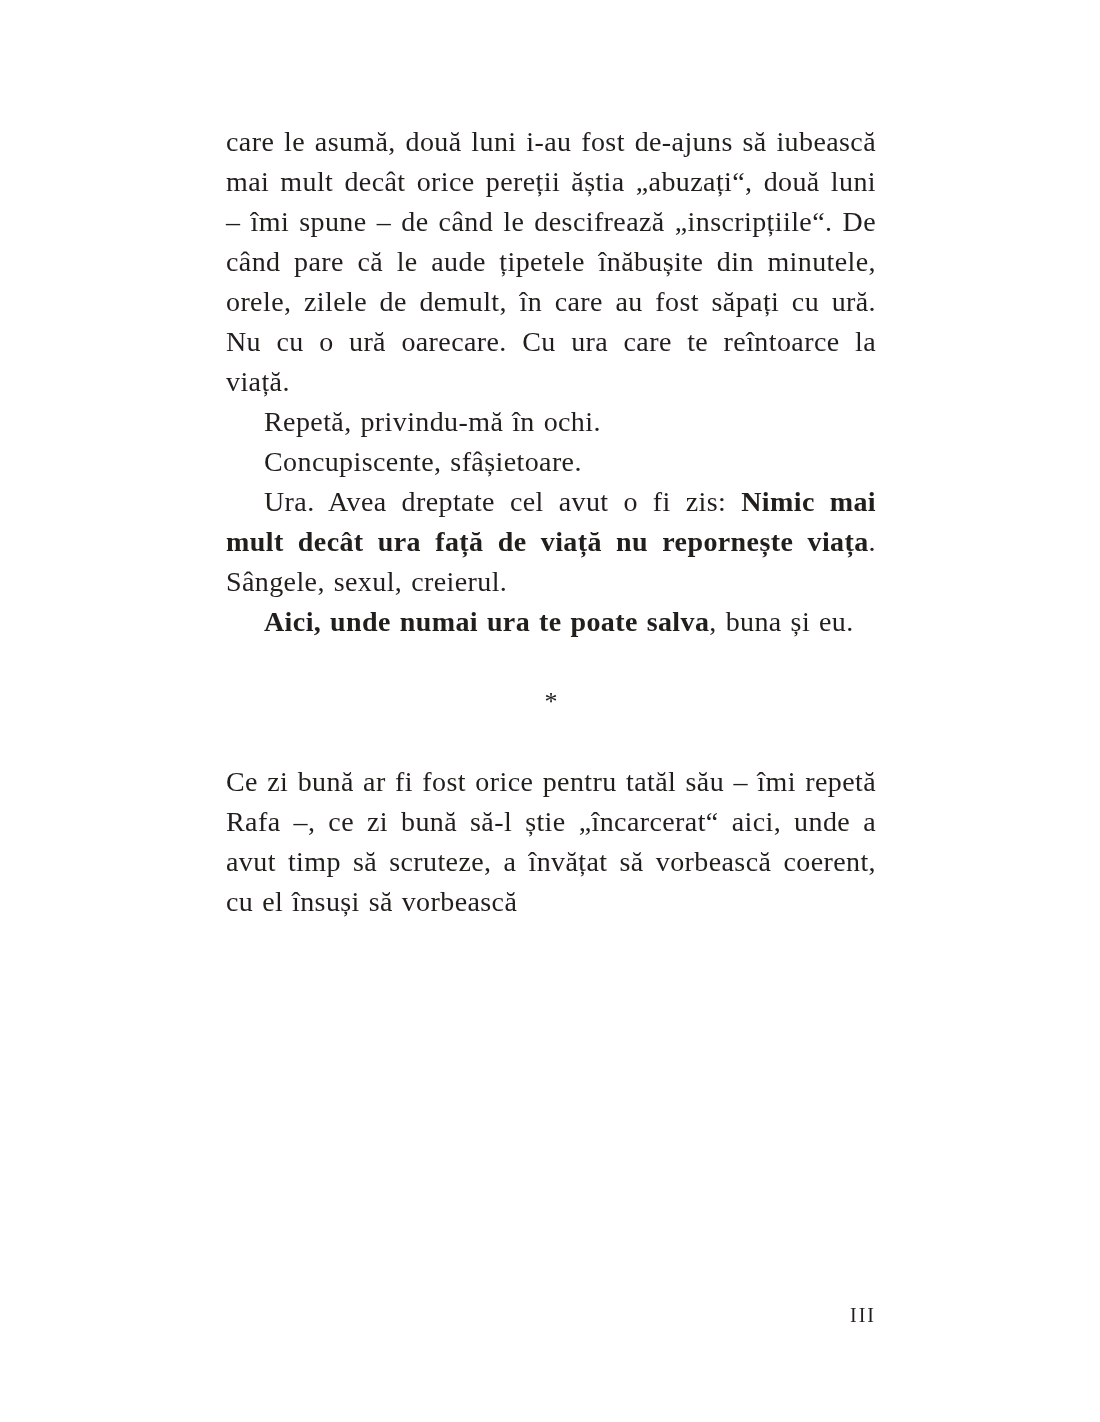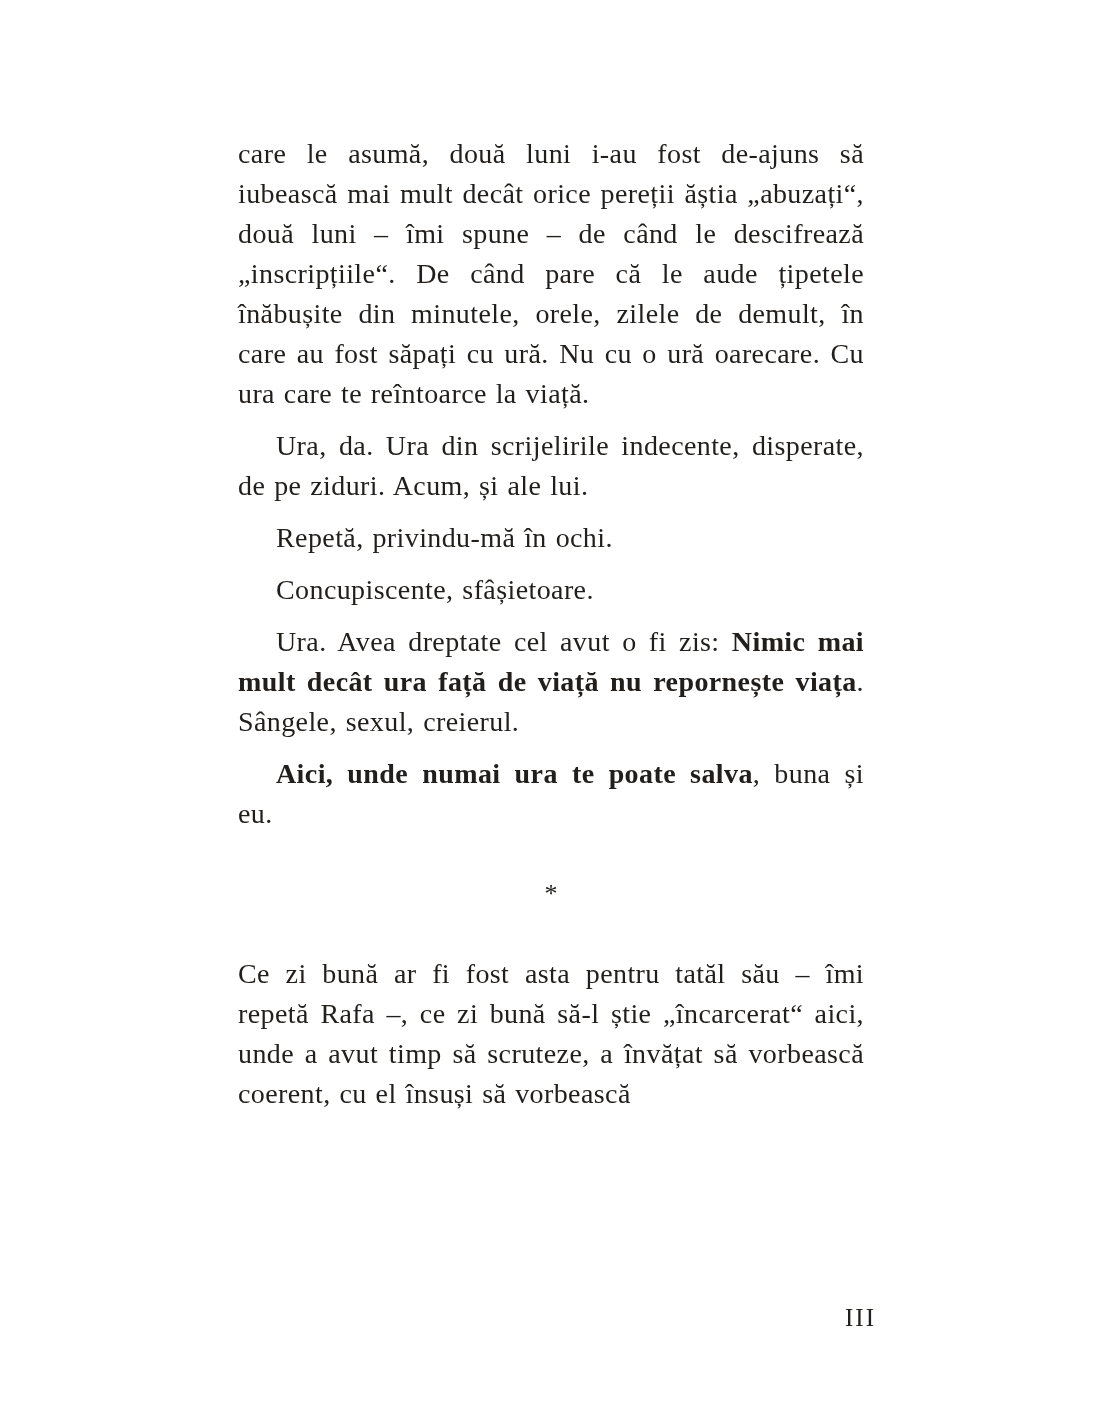--- a/index.html
+++ b/index.html
@@ -17,21 +17,21 @@
     position: absolute;
     inset: 0;
   }
   .text-block {
     position: absolute;
     left: 226px;
     top: 122px;
     width: 650px;
   }
   .text-block p {
-    margin: 12px;
+    margin: 0;
     font-size: 28px;
     line-height: 40px;
     text-align: justify;
     text-indent: 38px;
     letter-spacing: 0.4px;
     word-spacing: 1.5px;
   }
   .text-block p.no-indent {
     text-indent: 0;
   }
@@ -44,47 +44,46 @@
     line-height: 40px;
     text-align: center;
     font-size: 26px;
   }
   .page-number {
     position: absolute;
     left: 0;
     top: 1304px;
     width: 876px;
     text-align: right;
-    font-size: 25px;
+    font-size: 20px;
     letter-spacing: 2px;
     font-variant: small-caps;
     color: #211e1b;
   }
 </style>
 </head>
 <body>
 
 <div class="book-page">
 
   <div class="text-block">
 
     <p class="no-indent">care le asumă, două luni i-au fost de-ajuns să iubească mai mult decât orice pereții ăștia „abuzați“, două luni – îmi spune – de când le descifrează „inscripțiile“. De când pare că le aude țipetele înăbușite din minutele, orele, zilele de demult, în care au fost săpați cu ură. Nu cu o ură oarecare. Cu ura care te reîntoarce la viață.</p>
 
-    <p>Ura, da. Ura din scrijelirile indecente, disperate, de pe ziduri. Acum, și ale lui.</p>
 
     <p>Repetă, privindu-mă în ochi.</p>
 
     <p>Concupiscente, sfâșietoare.</p>
 
     <p><span>Ura. Avea dreptate cel avut o fi zis: </span><span class="emph">Nimic mai mult decât ura față de viață nu repornește viața</span><span>. Sângele, sexul, creierul.</span></p>
 
     <p><span class="emph">Aici, unde numai ura te poate salva</span><span>, buna și eu.</span></p>
 
 
     <div class="separator">*</div>
 
-    <p class="no-indent">Ce zi bună ar fi fost asta pentru tatăl său – îmi repetă Rafa –, ce zi bună să-l știe „încarcerat“ aici, unde a avut timp să scruteze, a învățat să vorbească coerent, cu el însuși să vorbească</p>
+    <p class="no-indent">Ce zi bună ar fi fost orice pentru tatăl său – îmi repetă Rafa –, ce zi bună să-l știe „încarcerat“ aici, unde a avut timp să scruteze, a învățat să vorbească coerent, cu el însuși să vorbească</p>
 
   </div>
 
   <div class="page-number">III</div>
 
 </div>
 
 </body></html>

